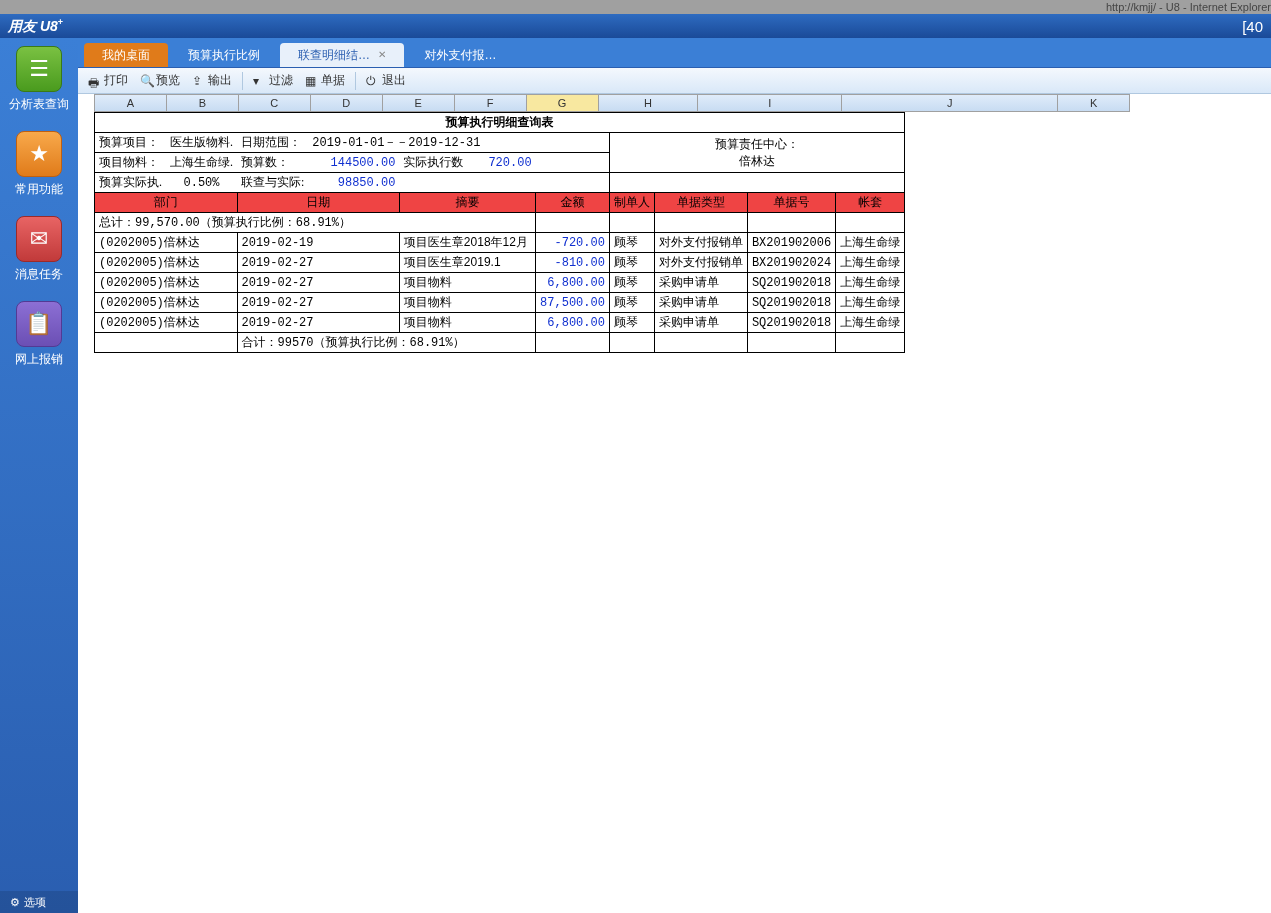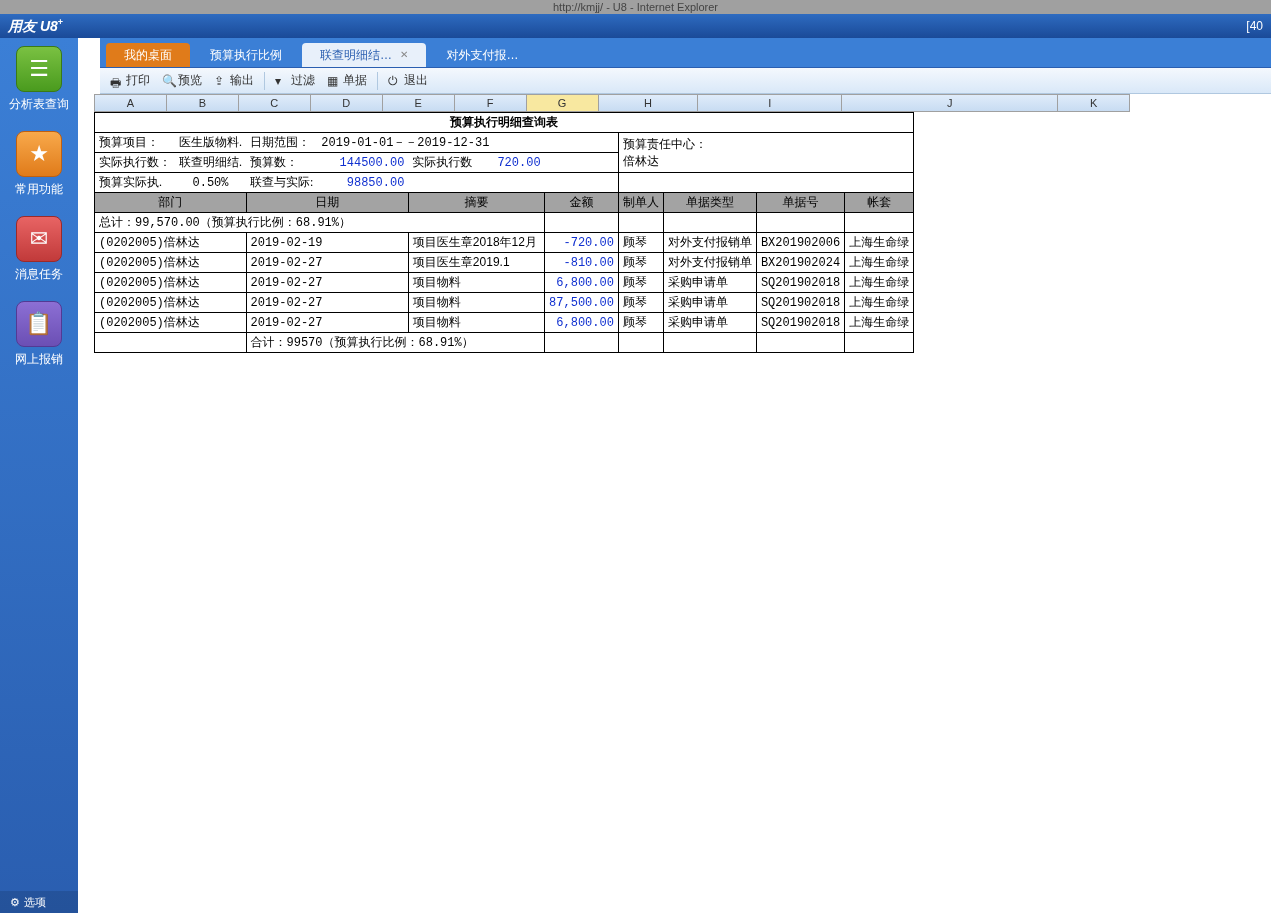--- a/index.html
+++ b/index.html
@@ -12,37 +12,37 @@
 .app {
   width: 1271px;
   height: 913px;
   position: relative;
   background: #e8e8e8;
 }
 .browser-title {
   height: 14px;
   background: #a0a0a0;
   color: #444;
-  text-align: center;
+  text-align: right;
   font-size: 11px;
   line-height: 14px;
   overflow: hidden;
 }
 .topbar {
   height: 24px;
   background: linear-gradient(#2e6bc0, #1a4a98);
   color: #fff;
   display: flex;
   align-items: center;
   padding: 0 8px;
   justify-content: space-between;
 }
 .logo { font-weight: bold; font-size: 14px; font-style: italic; }
 .logo sup { font-size: 9px; font-style: normal; }
-.topright { font-size: 12px; }
+.topright { font-size: 15px; }
 .main {
   display: flex;
   height: calc(913px - 38px);
 }
 .sidebar {
   width: 78px;
   background: linear-gradient(#3b7fd6, #2a5eb0);
   display: flex;
   flex-direction: column;
   align-items: center;
@@ -82,21 +82,20 @@
   display: flex;
   align-items: center;
   padding-left: 10px;
   font-size: 11px;
 }
 .gear { margin-right: 4px; }
 .content {
   flex: 1;
   background: #fff;
   position: relative;
-  padding-left: 22px;
 }
 .tabs {
   height: 30px;
   background: #3b7fd6;
   border-bottom: 1px solid #2a5eb0;
   display: flex;
   align-items: flex-end;
   padding-left: 6px;
 }
 .tab {
@@ -181,21 +180,21 @@
   text-align: center;
   font-size: 18px;
   font-weight: bold;
   height: 44px;
   font-family: Liberation Mono, monospace;
 }
 .info-row td { font-size: 12px; }
 .header-row th {
   text-align: center;
   font-weight: normal;
-  background: #a3a3a3;
+  background: #ef4444;
   font-family: Liberation Mono, monospace;
 }
 .num { text-align: right; color: #1030d0; font-family: "Courier New", monospace; font-size: 12px;}
 .numblack { text-align: center; font-family: "Courier New", monospace; font-size: 12px;}
 .mono { font-family: "Courier New", monospace; font-size: 12px;}
 .info-label { font-family: SimSun, serif; }
 </style>
 </head>
 <body>
 
@@ -295,28 +294,28 @@
               <tr class="title-row">
             <td colspan="11">预算执行明细查询表</td>
           </tr>
           <tr class="info-row">
             <td class="info-label" style="border-right:none">预算项目：</td>
             <td class="info-label" style="border-left:none;border-right:none">医生版物料.</td>
             <td class="info-label" style="border-left:none;border-right:none">日期范围：</td>
             <td colspan="2" class="mono" style="border-left:none;border-right:none;text-align:left">2019-01-01－－2019-12-31</td>
             <td style="border-left:none;border-right:none"></td>
             <td style="border-left:none"></td>
-            <td colspan="4" rowspan="2" style="">
+            <td colspan="4" rowspan="2" style="text-align:center">
               <span class="info-label">预算责任中心：</span><br>
               <span class="info-label">倍林达</span>
             </td>
           </tr>
           <tr class="info-row">
-            <td class="info-label" style="border-right:none">实际执行数：</td>
-            <td class="info-label" style="border-left:none;border-right:none">联查明细结.</td>
+            <td class="info-label" style="border-right:none">项目物料：</td>
+            <td class="info-label" style="border-left:none;border-right:none">上海生命绿.</td>
             <td class="info-label" style="border-left:none;border-right:none">预算数：</td>
             <td class="num" style="border-left:none;border-right:none">144500.00</td>
             <td class="info-label" style="border-left:none;border-right:none">实际执行数</td>
             <td class="num" style="border-left:none;border-right:none">720.00</td>
             <td style="border-left:none"></td>
           </tr>
           <tr class="info-row">
             <td class="info-label" style="border-right:none">预算实际执.</td>
             <td class="numblack" style="border-left:none;border-right:none">0.50%</td>
             <td class="info-label" style="border-left:none;border-right:none">联查与实际:</td>

